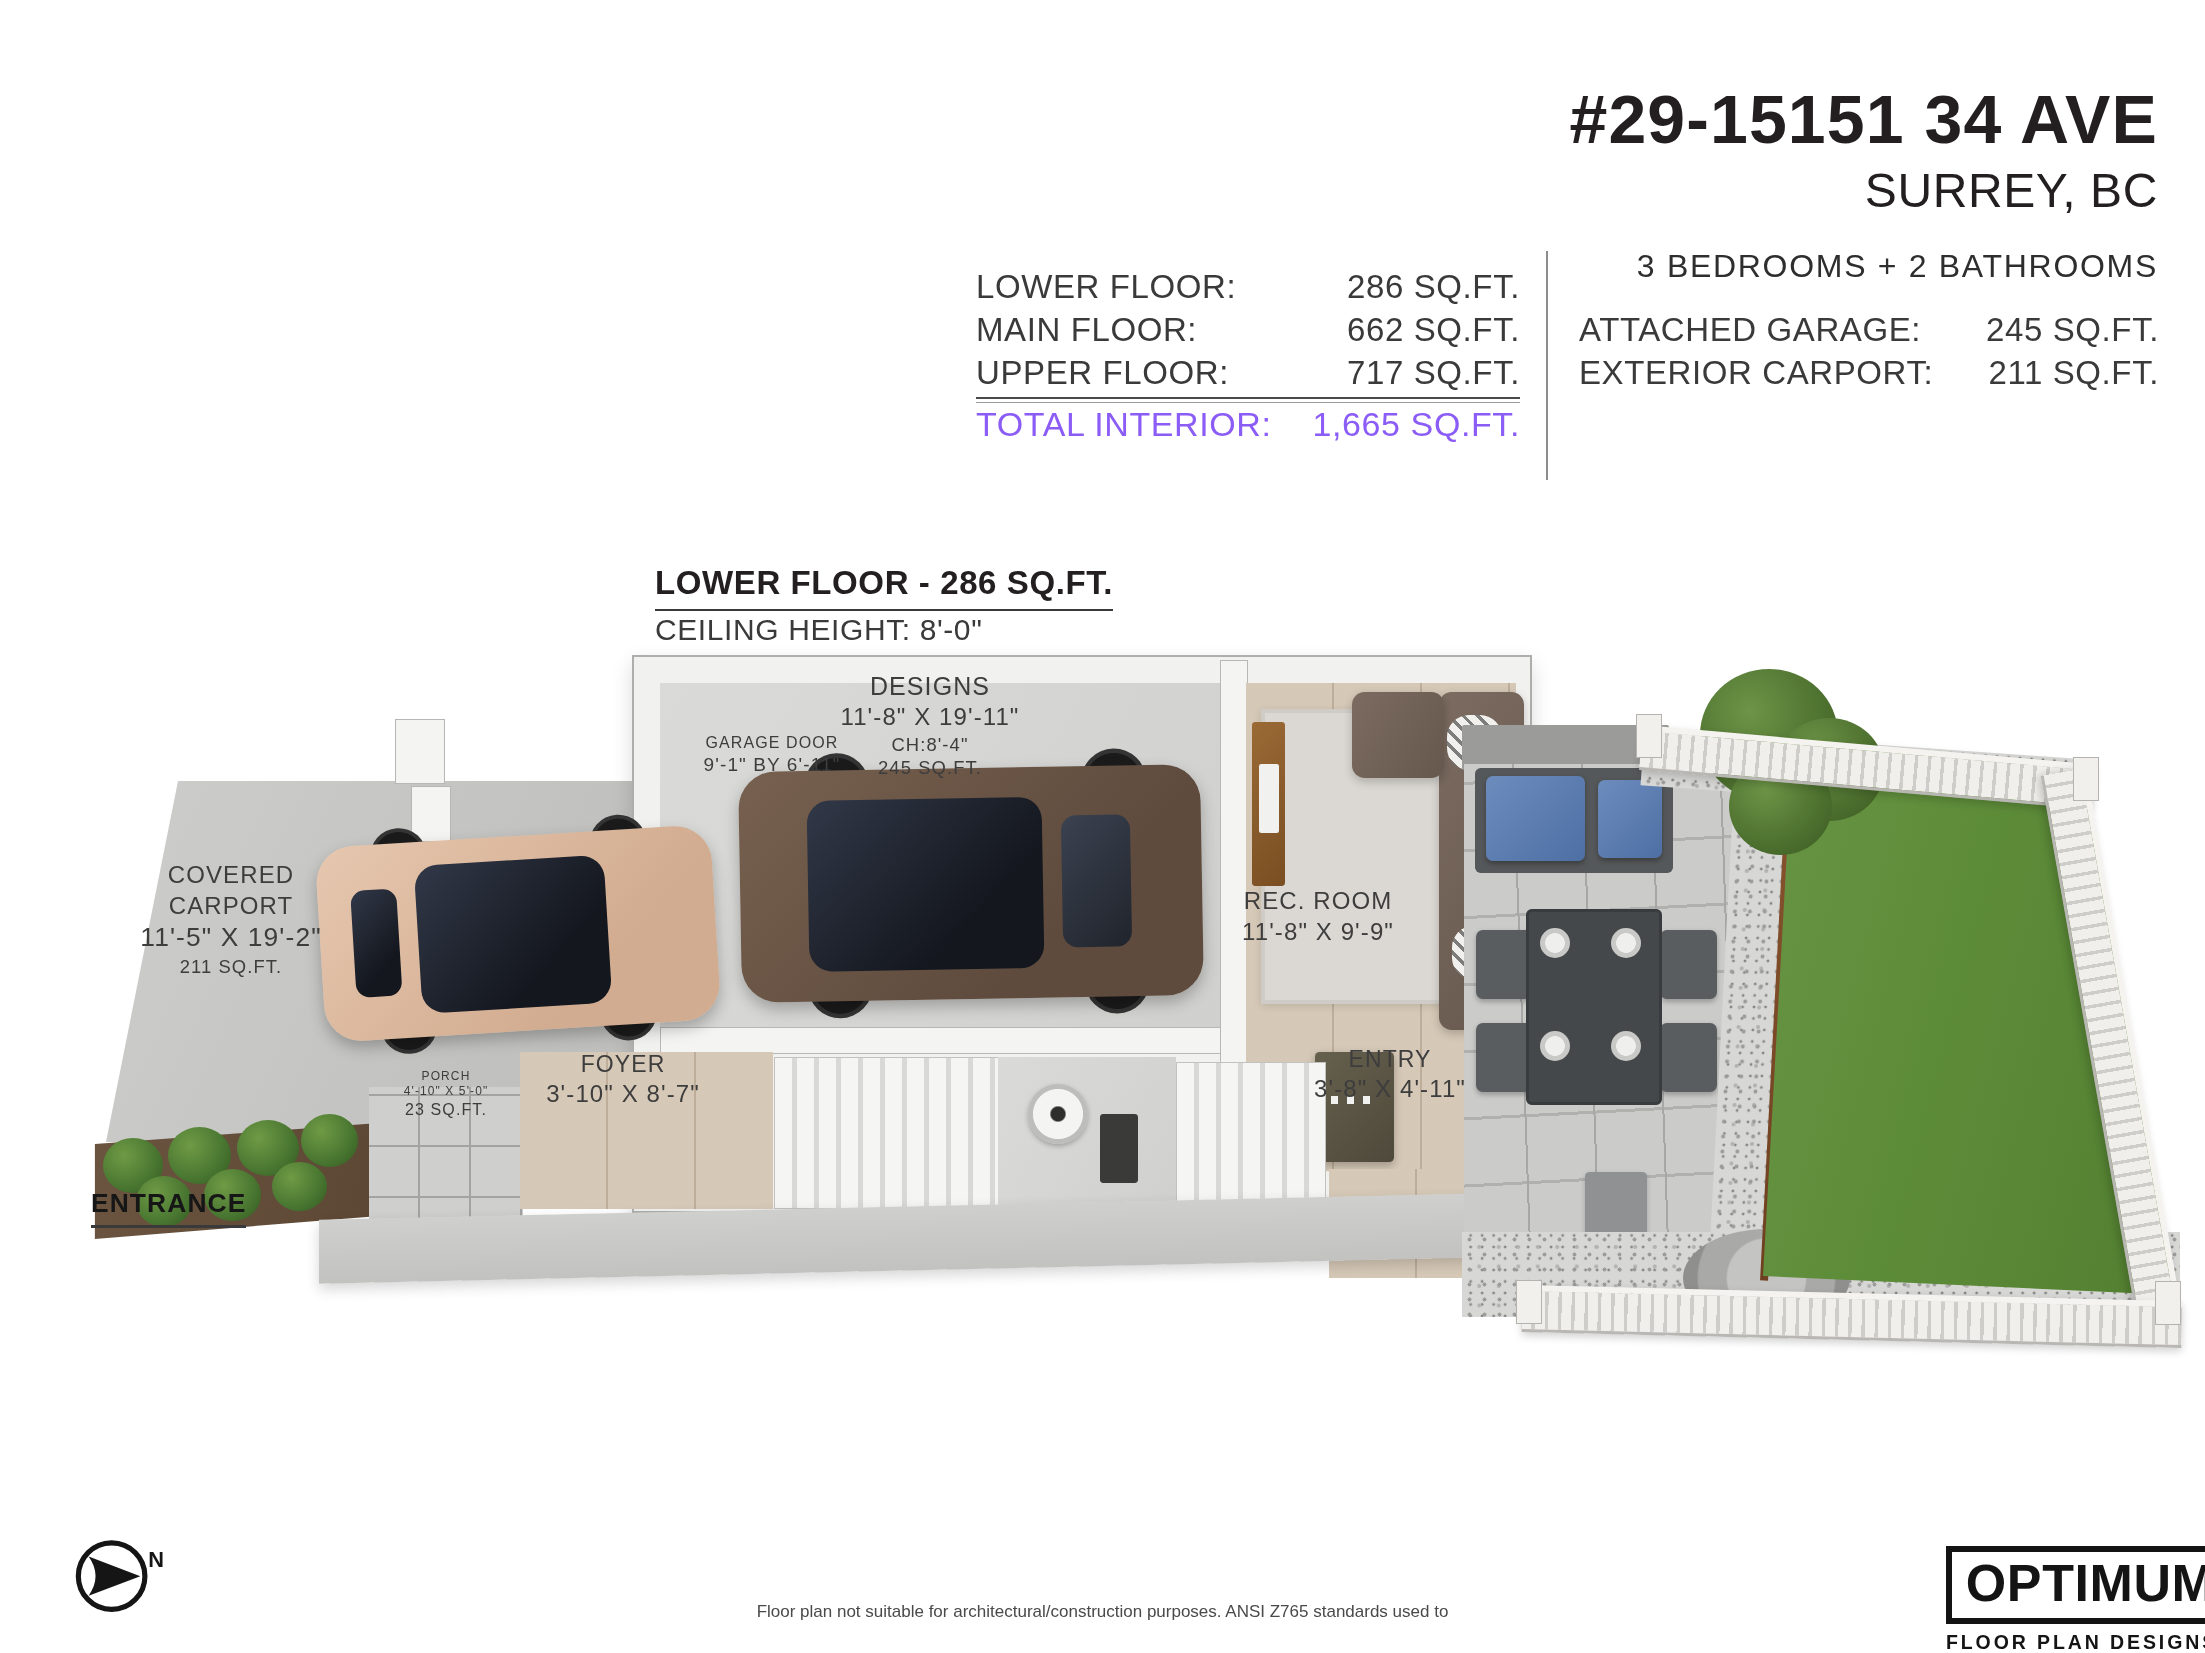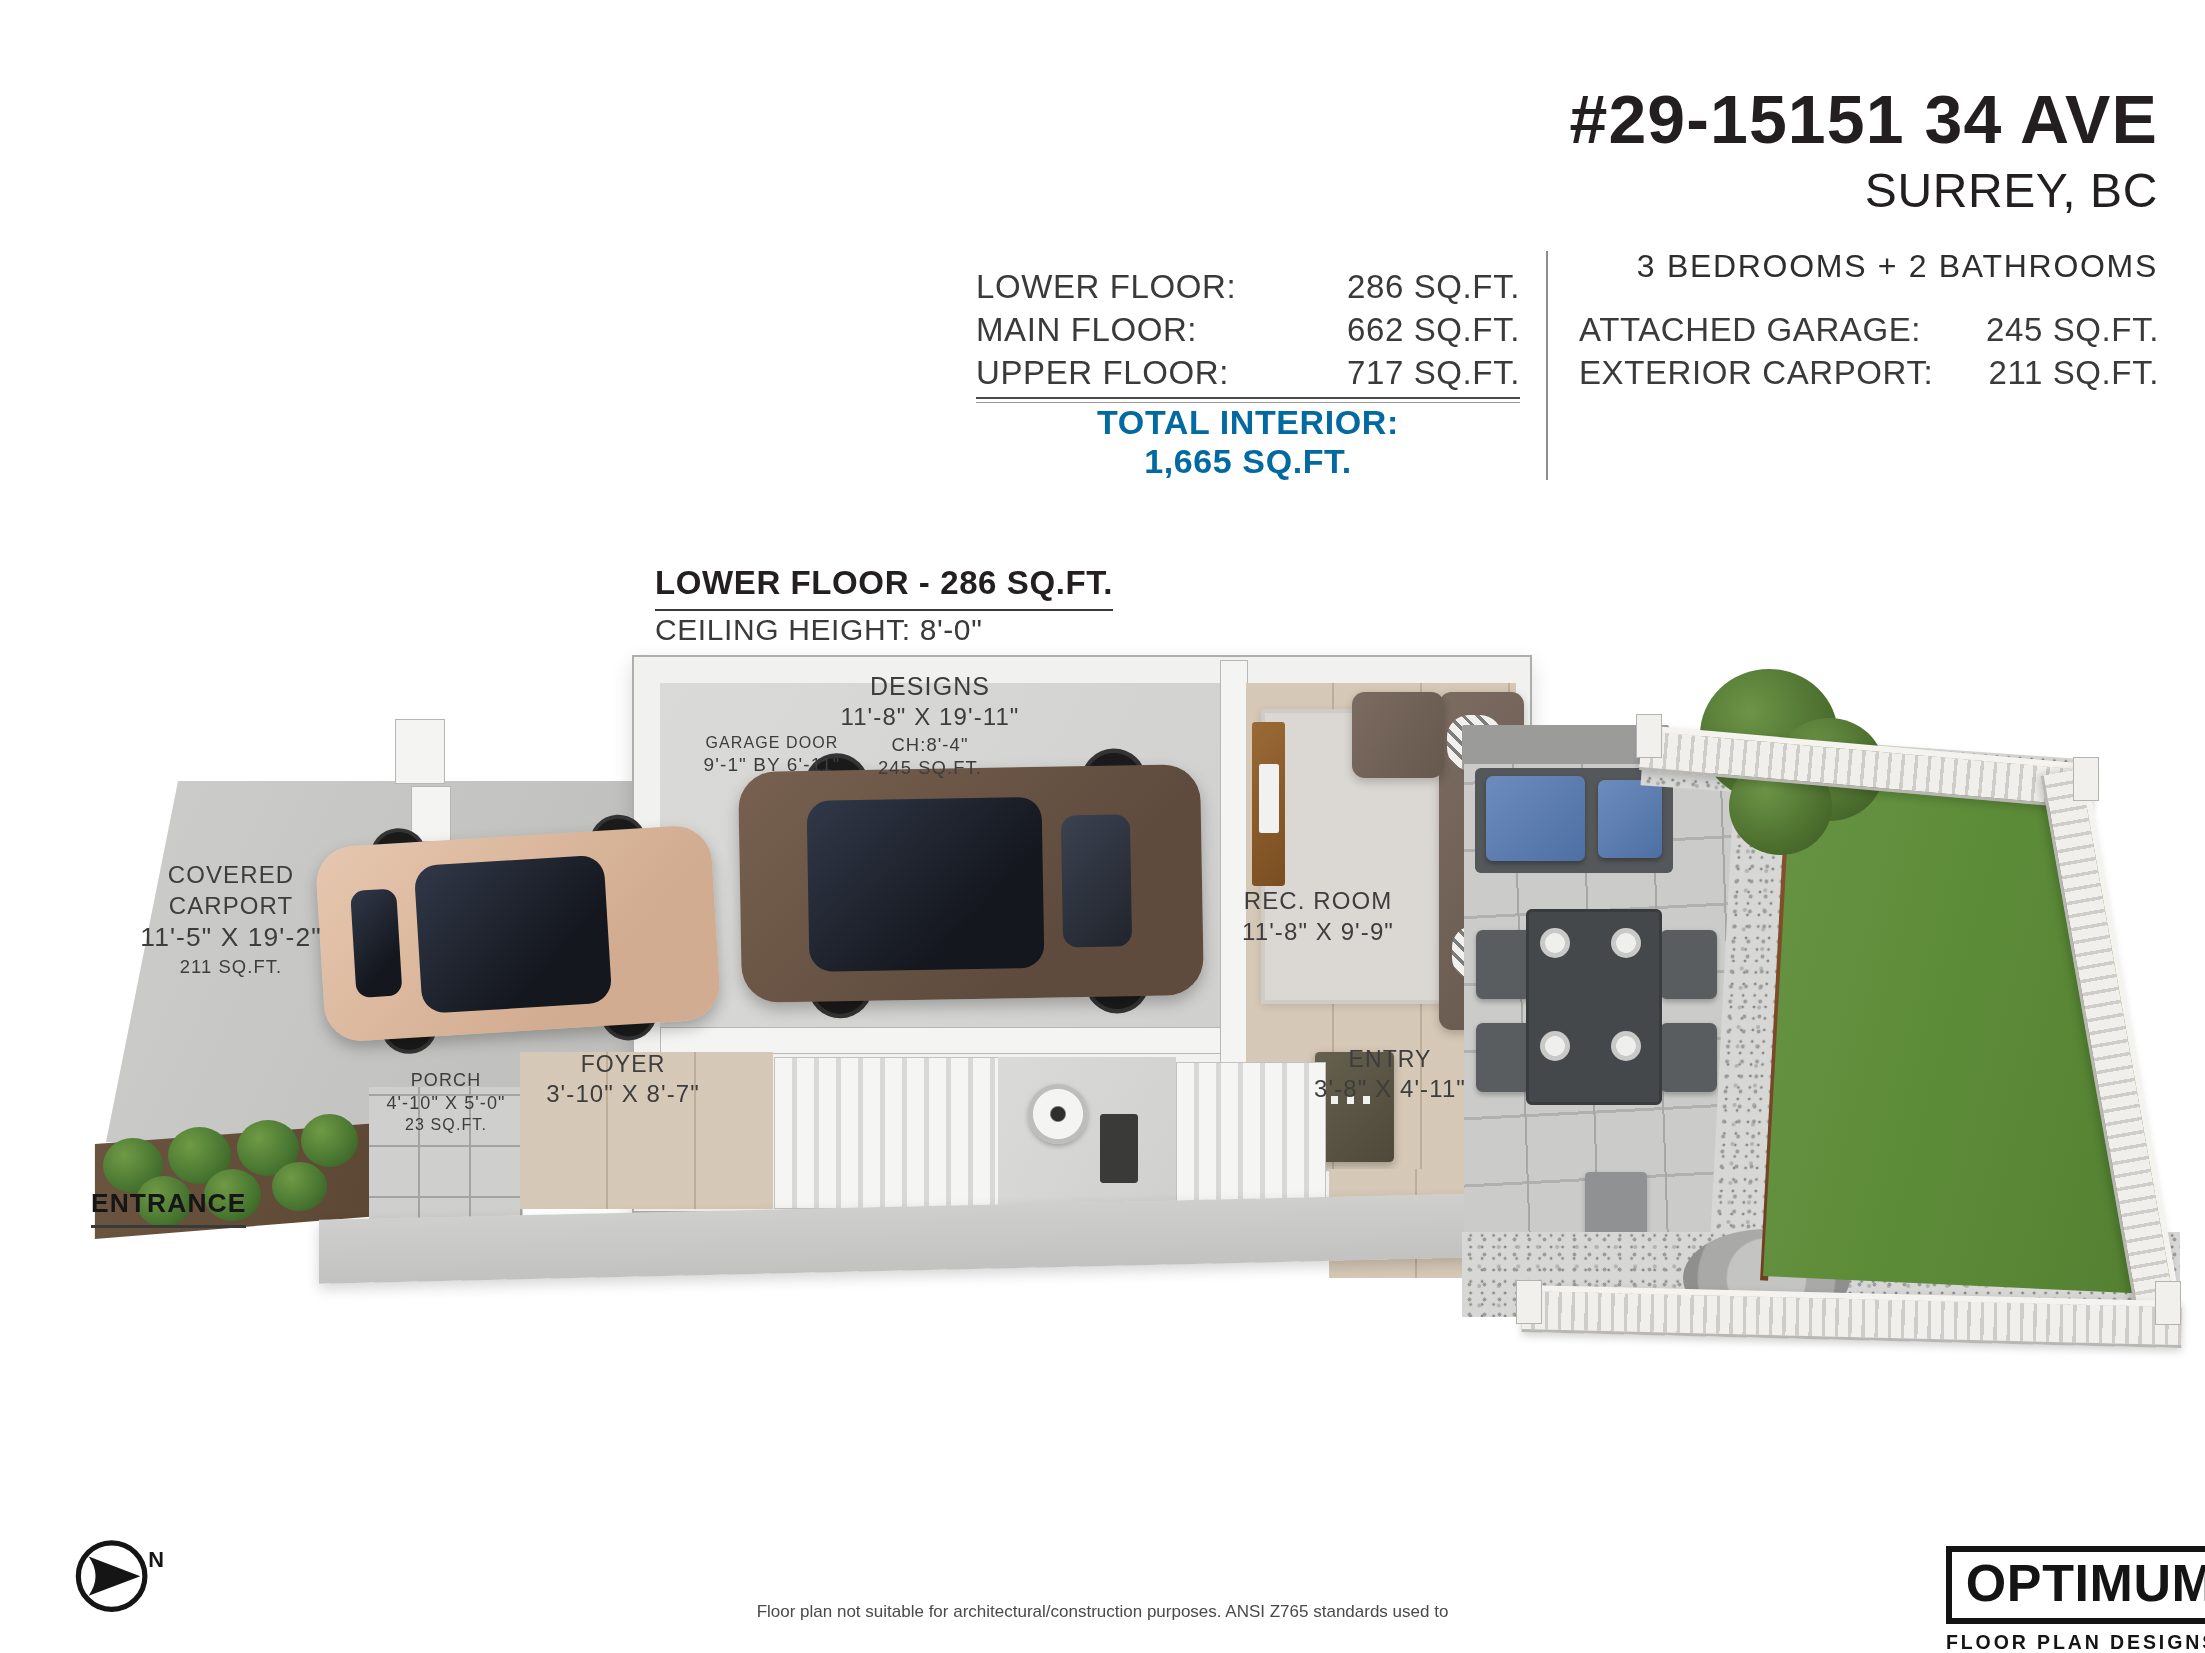--- a/index.html
+++ b/index.html
@@ -10,21 +10,21 @@
   
   .addr-block{right:47px;top:45px;text-align:right;color:#231f20;}
   .addr-line1{font-size:68px;font-weight:700;letter-spacing:1.1px;line-height:1.05;margin-top:39px;}
   .addr-line2{font-size:48px;font-weight:400;letter-spacing:0.6px;margin-top:8px;}
   .addr-line3{font-size:32px;font-weight:400;letter-spacing:1.7px;margin-top:30px;color:#2e2e2e;}
 
   
   .sum-col{display:flex;flex-direction:column;font-size:33px;color:#3a3a3a;}
   .sum-row{display:flex;justify-content:space-between;height:43px;align-items:center;letter-spacing:0.6px;}
   .sum-sep{border-top:2.3px solid #4a4a4a;border-bottom:0.6px solid #9a9a9a;height:2.3px;margin-top:3.4px;}
-  .sum-total{font-weight:700;font-size:34px;color:#0369a1;flex-direction:column;}
+  .sum-total{font-weight:400;font-size:34px;color:#8b5cf6;}
   .vdivider{width:1.7px;background:#8d8d8b;}
 
   
   .plan-title{left:655px;top:564px;font-size:33px;font-weight:700;color:#231f20;letter-spacing:0.6px;
               border-bottom:2.9px solid #3a3a3a;padding-bottom:6.9px;}
   .plan-ceiling{left:655px;top:613px;font-size:30px;color:#3a3a3a;letter-spacing:0.6px;}
 
   
   .slab{background:linear-gradient(115deg,#cdcdcb,#c3c3c1 60%,#bcbcba);}
   .soil{background:linear-gradient(100deg,#6b5540,#5c4734);}
@@ -71,21 +71,21 @@
   .chair{background:#5a5d5f;border-radius:6.9px;box-shadow:0 2.3px 5.7px rgba(0,0,0,.25);}
   .plate{background:radial-gradient(circle,#efefed 0 45%,#c9c9c7 48% 100%);border-radius:50%;}
   .bbq-counter{background:#55585a;border-radius:5.7px;}
   .bbq-blue{background:linear-gradient(135deg,#6c8cbe,#4e6fa3);border-radius:6.9px;box-shadow:0 2.3px 5.7px rgba(0,0,0,.3);}
 
   
   .rlabel{position:absolute;transform:translateX(-50%);text-align:center;color:#3d3d3d;letter-spacing:1.1px;line-height:1.28;}
   .rname{font-size:24px;}
   .rdims{font-size:24px;}
   .rsub{font-size:18.4px;}
-  .rl-sm .rname,.rl-sm .rdims{font-size:18px;}
+  .rl-sm .rname,.rl-sm .rdims{font-size:12px;}
   .rl-sm .rsub{font-size:16px;}
   .rule{height:1.7px;background:#4a4a4a;margin:3.4px auto 2.3px;}
 
   .entrance{left:91px;top:1188px;font-size:26.4px;font-weight:700;color:#161616;letter-spacing:1.1px;
             border-bottom:3.4px solid #3a3a3a;padding-bottom:5.7px;}
 
   
   .disclaimer{left:50%;transform:translateX(-50%);top:1551px;text-align:center;font-size:17px;
               color:#4a4a4a;line-height:1.45;white-space:pre-wrap;}
   .logo{left:1946px;top:1546px;color:#141414;}

